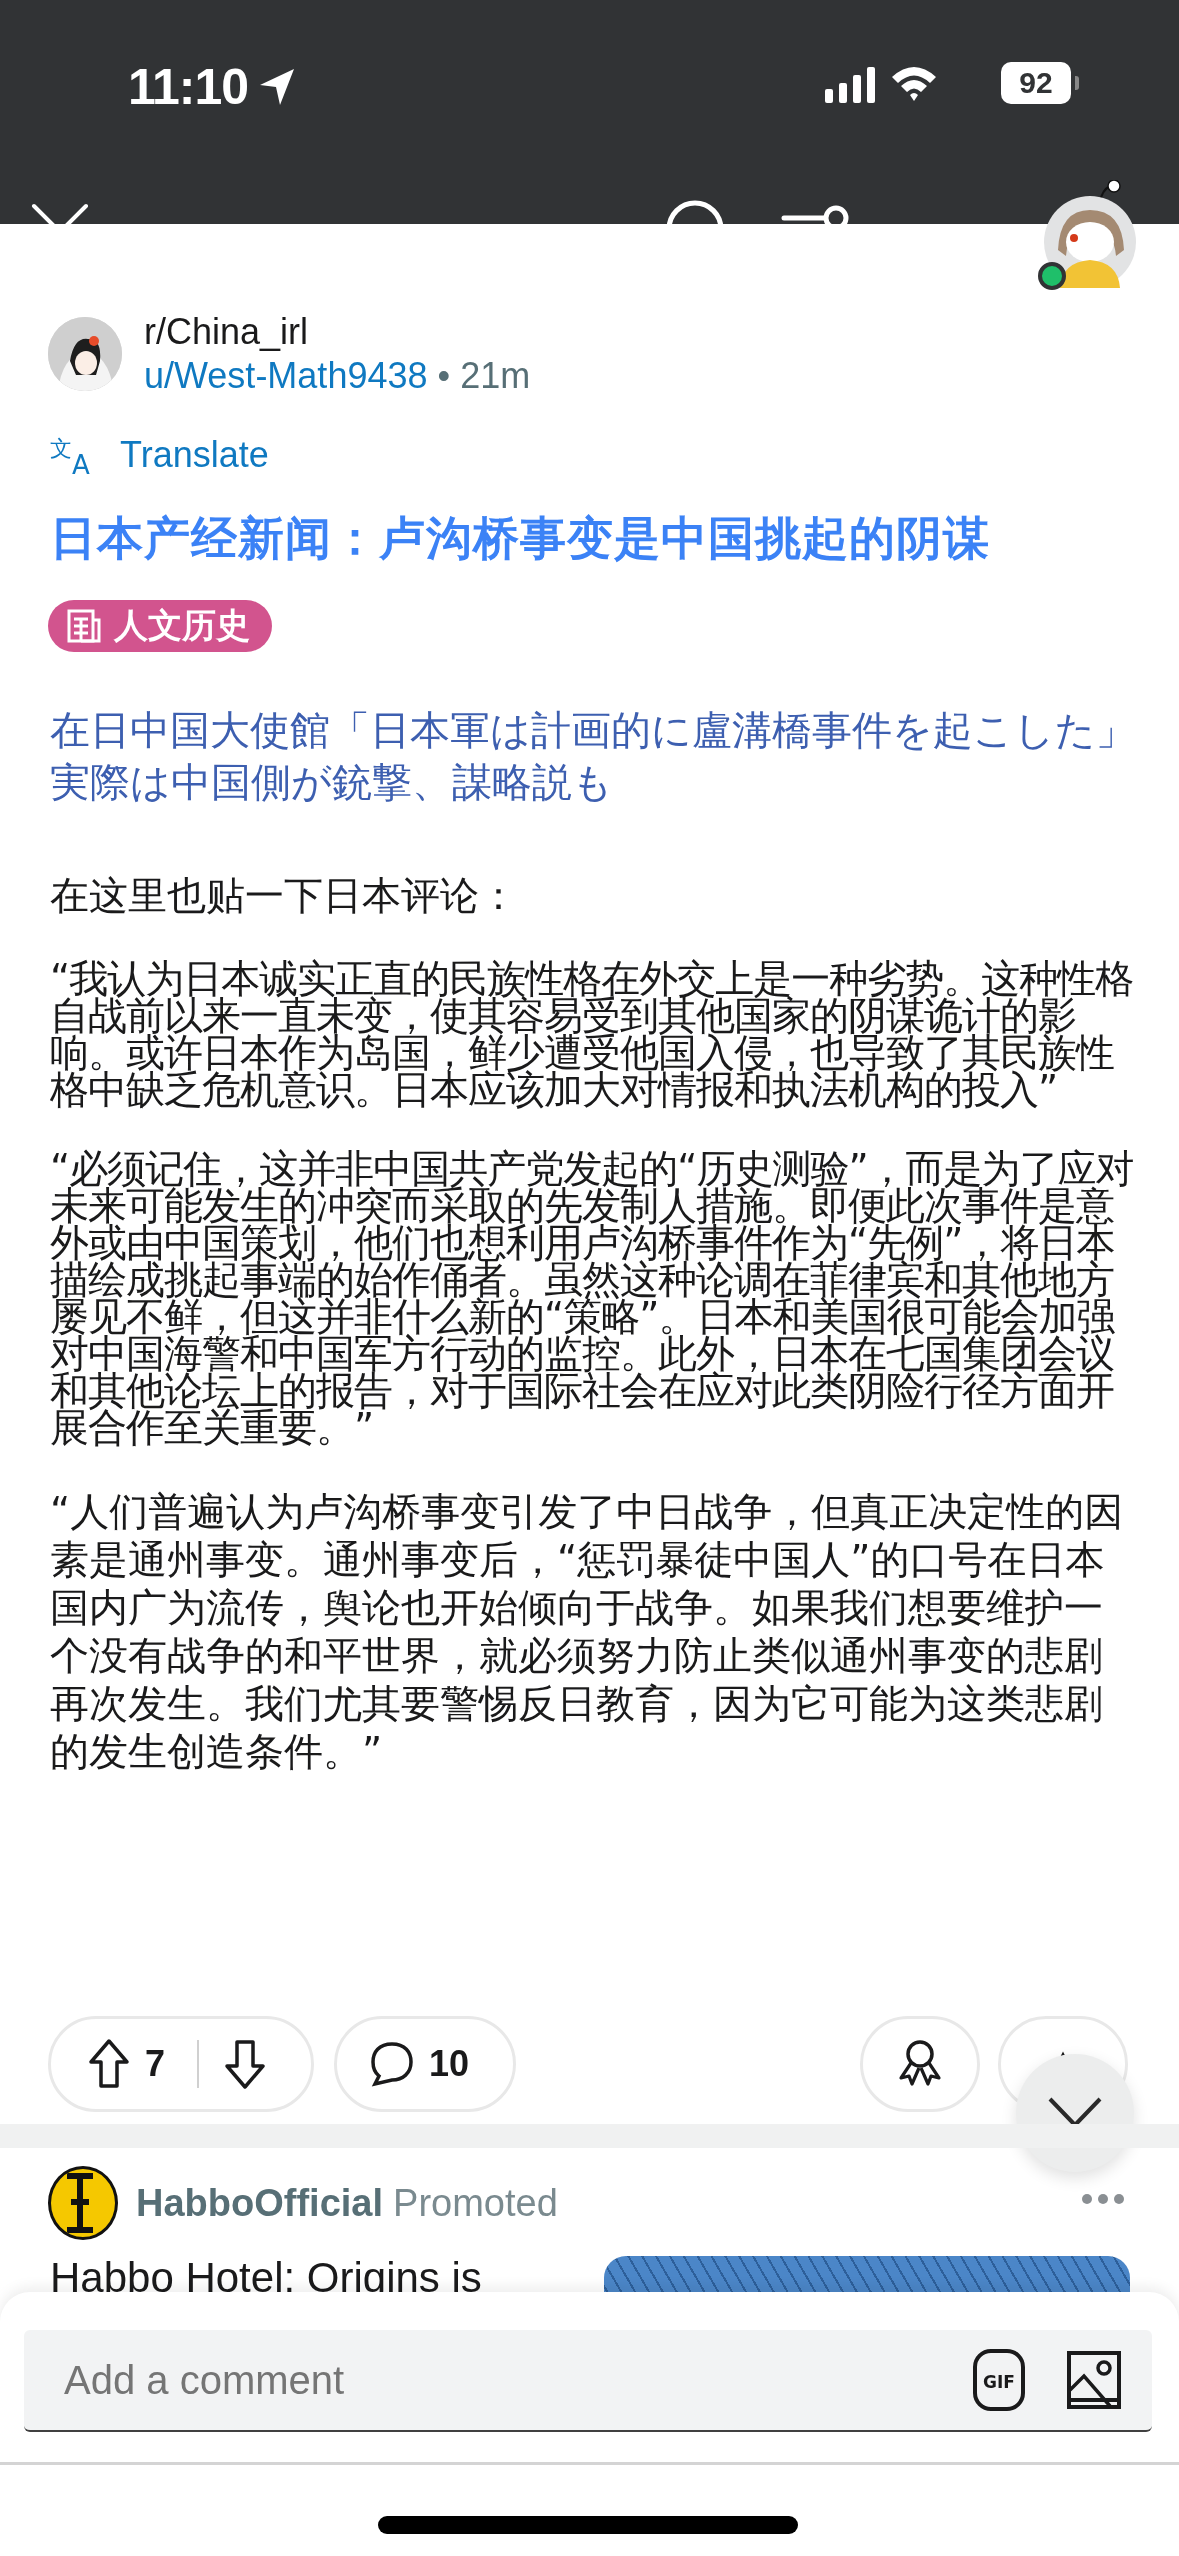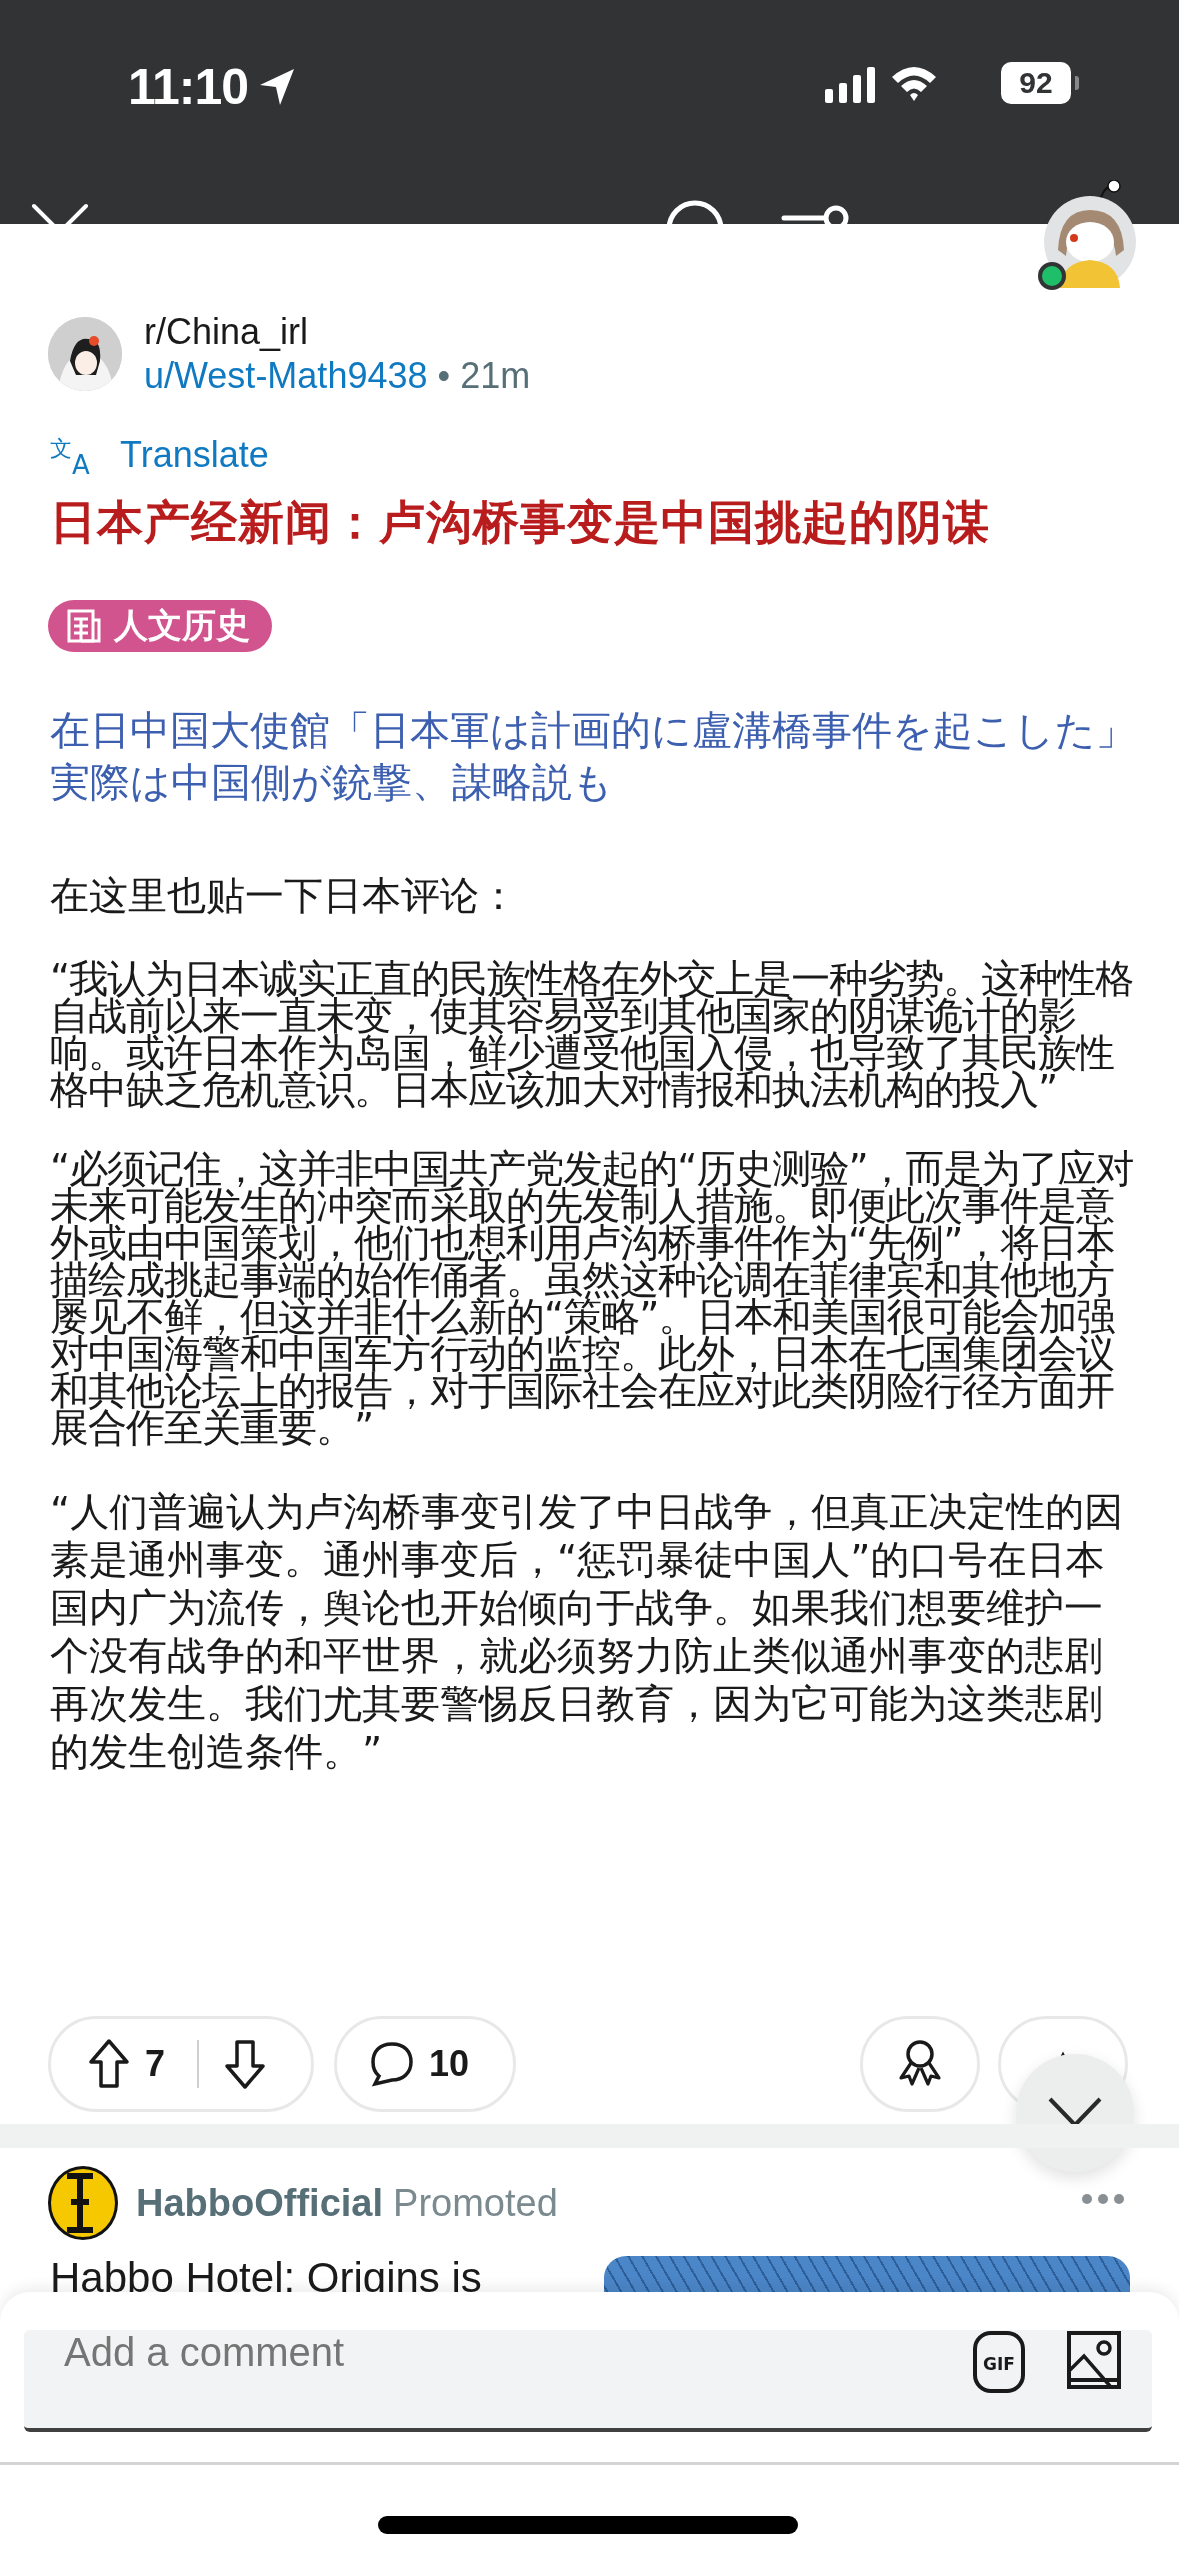--- a/index.html
+++ b/index.html
@@ -25,21 +25,21 @@
   
   .post-header { position: absolute; left: 48px; top: 310px; display: flex; align-items: center; }
   .sub-avatar { width: 74px; height: 74px; border-radius: 50%; background: #d7d7d7; overflow: hidden; position: relative; }
   .sub-meta { margin-left: 22px; }
   .subname { font-size: 36px; color: #1a1a1b; font-weight: 500; line-height: 44px; }
   .userline { font-size: 36px; line-height: 44px; color: #576f76; }
   .username { color: #0f79c1; }
 
   .translate { position: absolute; left: 50px; top: 434px; display: flex; align-items: center; gap: 18px; color: #0f79c1; font-size: 36px; }
 
-  .post-title { position: absolute; left: 50px; top: 492px; font-size: 46px; font-weight: 700; color: #b91c1c; font-family: "DejaVu Sans", sans-serif; letter-spacing: 1px; }
+  .post-title { position: absolute; left: 50px; top: 508px; font-size: 46px; font-weight: 700; color: #3b82f6; font-family: "DejaVu Sans", sans-serif; letter-spacing: 1px; }
 
   .flair { position: absolute; left: 48px; top: 600px; height: 52px; padding: 0 22px 0 18px; background: #d2548e; color: #fff; border-radius: 26px; display: flex; align-items: center; gap: 12px; font-size: 34px; font-weight: 700; font-family: "DejaVu Sans", sans-serif; }
 
   .body { position: absolute; left: 50px; top: 704px; width: 1090px; font-family: "DejaVu Sans", sans-serif; font-size: 39px; color: #1a1a1b; }
   .body .link { color: #3d5fb0; font-size: 40px; line-height: 52px; margin-bottom: 64px; }
   .body p { line-height: 48px; margin-bottom: 42px; }
   .body p.tight { line-height: 37px; letter-spacing: -1px; }
   .body p.lead { margin-bottom: 40px; }
 
   
@@ -62,21 +62,21 @@
   .promo-avatar { width: 70px; height: 74px; border-radius: 50%; background: #f5c800; border: 3px solid #111; position: relative; overflow: hidden; }
   .promo-name { font-size: 38px; color: #576f76; margin-left: 18px; font-weight: 600; }
   .promo-tag { font-size: 38px; color: #7a8a8f; margin-left: 10px; }
   .promo-more { position: absolute; left: 1080px; top: 2192px; width: 46px; height: 14px; }
   .promo-title { position: absolute; left: 50px; top: 2254px; font-size: 42px; color: #1a1a1b; }
   .promo-image { position: absolute; left: 604px; top: 2256px; width: 526px; height: 100px; border-radius: 22px 22px 0 0; overflow: hidden;
     background: repeating-linear-gradient(60deg, #4b86c8 0 10px, #2d5f9a 10px 12px), #4b86c8; }
 
   
   .sheet { position: absolute; left: 0; top: 2292px; width: 1179px; height: 264px; background: #fff; border-radius: 30px 30px 0 0; box-shadow: 0 -4px 14px rgba(0,0,0,0.08); }
-  .comment-box { position: absolute; left: 24px; top: 38px; width: 1128px; height: 102px; background: #f2f3f4; border-radius: 6px; border-bottom: 4px solid #404040; display: flex; align-items: flex-start; }
+  .comment-box { position: absolute; left: 24px; top: 38px; width: 1128px; height: 102px; background: #f2f3f4; border-radius: 6px; border-bottom: 2px solid #404040; display: flex; align-items: center; }
   .comment-input { flex: 1; border: none; background: transparent; font-size: 40px; color: #757575; padding-left: 40px; outline: none; font-family: "Liberation Sans", sans-serif; }
   .comment-input::placeholder { color: #757575; }
   .gif-btn { width: 54px; height: 64px; margin-right: 40px; }
   .img-btn { width: 56px; height: 60px; margin-right: 30px; }
   .sheet-line { position: absolute; left: 0; top: 170px; width: 1179px; height: 3px; background: #d4d4d4; }
   .home-indicator { position: absolute; left: 378px; top: 2516px; width: 420px; height: 18px; border-radius: 9px; background: #000; }
 </style>
 </head>
 <body>
 

